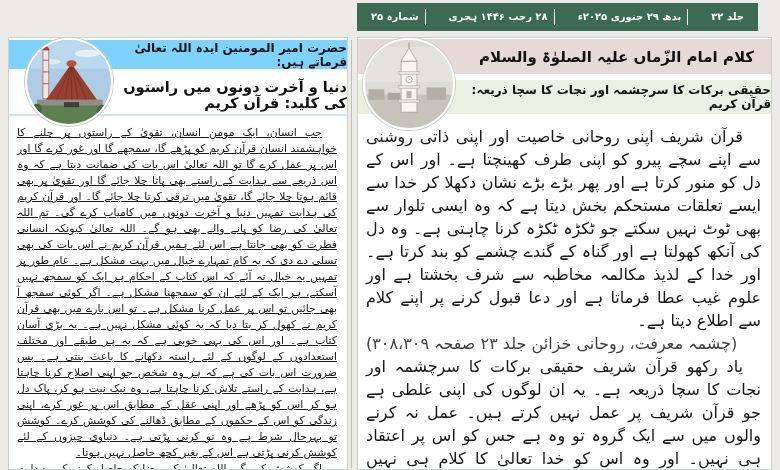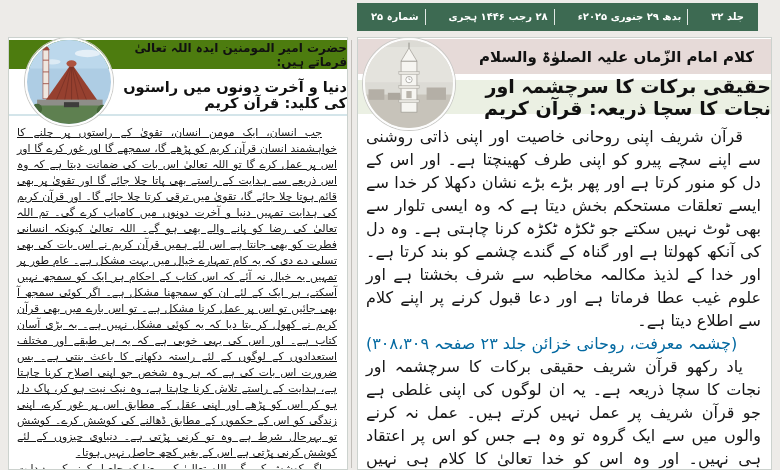--- a/index.html
+++ b/index.html
@@ -21,35 +21,35 @@
     border:1px solid #ccd2ce;overflow:hidden;}
   .col-left{left:8px;width:340px;}
   .col-right{left:357px;width:415px;}
   .divider{position:absolute;left:351px;top:40px;height:428px;width:0;border-left:1px solid #c2bfba;}
 
   
   .col-header{position:relative;height:81px;}
   .band{position:absolute;left:0;right:0;display:flex;align-items:center;justify-content:center;
     font-weight:bold;color:#111;}
   .rc-band1{top:1px;height:35px;background:#e6dad8;padding-left:104px;font-size:15px;}
-  .rc-band2{top:42px;height:34px;background:#ebf0e3;padding-left:104px;font-size:19px;}
-  .lc-band1{top:2px;height:29px;background:#4d7c0f;padding-left:96px;font-size:12px;}
+  .rc-band2{top:42px;height:34px;background:#ebf0e3;padding-left:104px;font-size:12px;}
+  .lc-band1{top:2px;height:29px;background:#7dd3fc;padding-left:96px;font-size:12px;}
   .lc-band2{top:38px;height:38px;background:#ffffff;padding-left:96px;font-size:14.5px;
     border-bottom:2px solid #d4e5ea;}
   .photo-circle{position:absolute;z-index:3;border-radius:50%;overflow:hidden;
     border:2px solid #fdfdfd;box-shadow:0 0 0 1px #c9c9c6;}
   .rc-circle{top:0;left:5px;width:88px;height:88px;}
   .lc-circle{top:0;left:16px;width:84px;height:84px;}
   .photo-circle svg{display:block;width:100%;height:100%;}
 
   
   .body-text{padding:6px 10px 0 8px;color:#161616;text-align:justify;}
   .col-right .body-text p{margin:0;font-size:16px;line-height:23px;text-indent:18px;}
   .col-left  .body-text p{margin:0;font-size:10.8px;line-height:16px;text-indent:15px;text-decoration:underline;}
-  .reference{margin:0;text-indent:0 !important;text-align:left;font-size:10.5px;line-height:22px;color:#0369a1;}
+  .reference{margin:0;text-indent:0 !important;text-align:left;font-size:10.5px;line-height:22px;color:#404040;}
 </style>
 </head>
 <body>
 
 <div class="page">
 
   <div class="date-bar">
     <span class="date-item">جلد ۳۲</span>
     <span class="date-item">بدھ ۲۹ جنوری ۲۰۲۵ء</span>
     <span class="date-item">۲۸ رجب ۱۴۴۶ ہجری</span>

